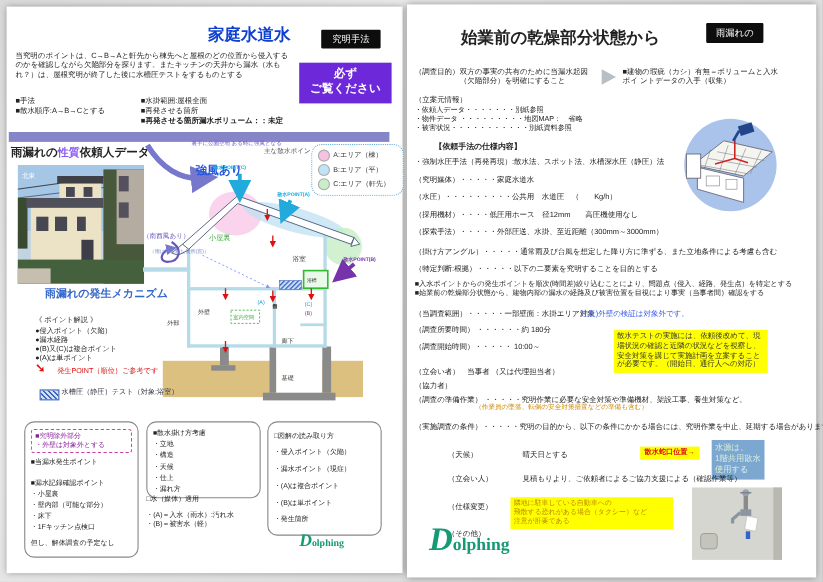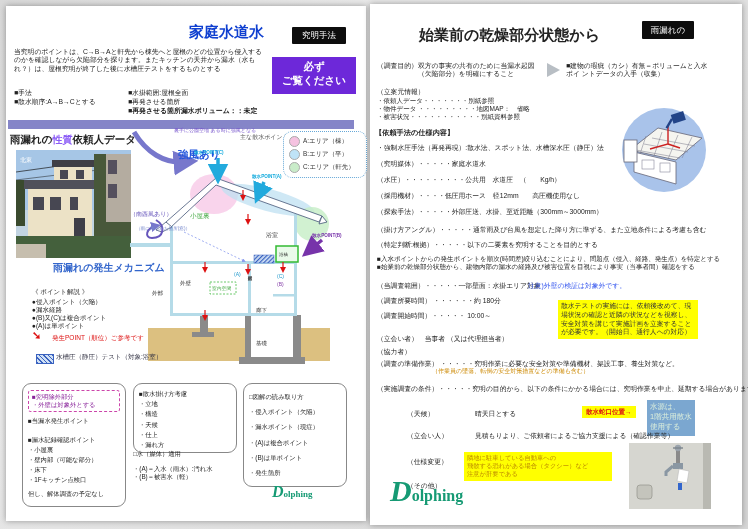--- a/index.html
+++ b/index.html
@@ -174,21 +174,21 @@
       <div class="row">
           <span class="dot" style="background:#bfe3f7;"></span>
           <span class="lab">B:エリア（平）</span>
         </div>
       <div class="row">
           <span class="dot" style="background:#c9ecc9;"></span>
           <span class="lab">C:エリア（軒先）</span>
         </div>
     </div>
 
-    <div class="t b" style="left:21px;top:256px;font-size:10px;color:#3366cc;padding-left:26px;">雨漏れの発生メカニズム</div>
+    <div class="t b" style="left:9px;top:256px;font-size:10px;color:#3366cc;padding-left:26px;">雨漏れの発生メカニズム</div>
     <div class="t" style="left:26px;top:282px;font-size:6.5px;">《 ポイント解説 》</div>
     <div class="t" style="left:26px;top:292px;font-size:6.5px;">●侵入ポイント（欠陥）</div>
     <div class="t" style="left:26px;top:300px;font-size:6.5px;">●漏水経路</div>
     <div class="t" style="left:26px;top:308px;font-size:6.5px;">●(B)又(C)は複合ポイント</div>
     <div class="t" style="left:26px;top:316px;font-size:6.5px;">●(A)は単ポイント</div>
 
     <div class="t" style="left:26px;top:323px;font-size:11px;color:#dd1111;font-weight:bold;">➘</div>
     <div class="t" style="left:46px;top:328px;font-size:6.5px;color:#dd1111;">発生POINT（順位）ご参考です</div>
 
     <div class="hatch" style="left:30px;top:348px;width:16px;height:8px;"></div>
@@ -244,21 +244,21 @@
     <div class="t wrap" style="left:48px;top:58px;width:128px;font-size:6.8px;">双方の事実の共有のために当漏水起因（欠陥部分）を明確にすること</div>
     <div style="position:absolute;left:177px;top:59px;width:0;height:0;border-top:7px solid transparent;border-bottom:7px solid transparent;border-left:13px solid #b8bec4;"></div>
     <div class="t pre" style="left:196px;top:58px;font-size:6.8px;">■建物の瑕疵（カシ）有無＝ボリュームと入水
 ポイ ントデータの入手（収集）</div>
 
     <div class="t" style="left:7px;top:84px;font-size:6.8px;">（立案元情報）</div>
     <div class="t" style="left:7px;top:93px;font-size:6.5px;">・依頼人データ・・・・・・・別紙参照</div>
     <div class="t" style="left:7px;top:101px;font-size:6.5px;">・物件データ ・・・・・・・・・地図MAP：　省略</div>
     <div class="t" style="left:7px;top:109px;font-size:6.5px;">・被害状況・・・・・・・・・・・別紙資料参照</div>
 
-    <div class="t b" style="left:5px;top:124px;font-size:7.2px;text-align:center;">【依頼手法の仕様内容】</div>
+    <div class="t b" style="left:25px;top:124px;font-size:7.2px;text-align:center;">【依頼手法の仕様内容】</div>
     <div class="t" style="left:7px;top:140px;font-size:6.8px;">・強制水圧手法（再発再現）:散水法、スポット法、水槽深水圧（静圧）法</div>
     <div class="t" style="left:7px;top:156px;font-size:6.8px;">（究明媒体）・・・・・家庭水道水</div>
     <div class="t" style="left:7px;top:172px;font-size:6.8px;">（水圧）・・・・・・・・・公共用　水道圧　（　　Kg/h）</div>
     <div class="t" style="left:7px;top:188px;font-size:6.8px;">（採用機材）・・・・低圧用ホース　径12mm　　高圧機使用なし</div>
     <div class="t" style="left:7px;top:204px;font-size:6.8px;">（探索手法）・・・・・外部圧送、水掛、至近距離（300mm～3000mm）</div>
     <div class="t" style="left:7px;top:222px;font-size:6.8px;">（掛け方アングル）・・・・・通常雨及び台風を想定した降り方に準ずる、また立地条件による考慮も含む</div>
     <div class="t" style="left:7px;top:237px;font-size:6.8px;">（特定判断:根拠）・・・・・以下の二要素を究明することを目的とする</div>
 
     <div class="t" style="left:7px;top:251px;font-size:6.5px;">■入水ポイントからの発生ポイントを順次(時間差)絞り込むことにより、問題点（侵入、経路、発生点）を特定とする</div>
     <div class="t" style="left:7px;top:259px;font-size:6.5px;">■始業前の乾燥部分状態から、建物内部の漏水の経路及び被害位置を目視により事実（当事者間）確認をする</div>

